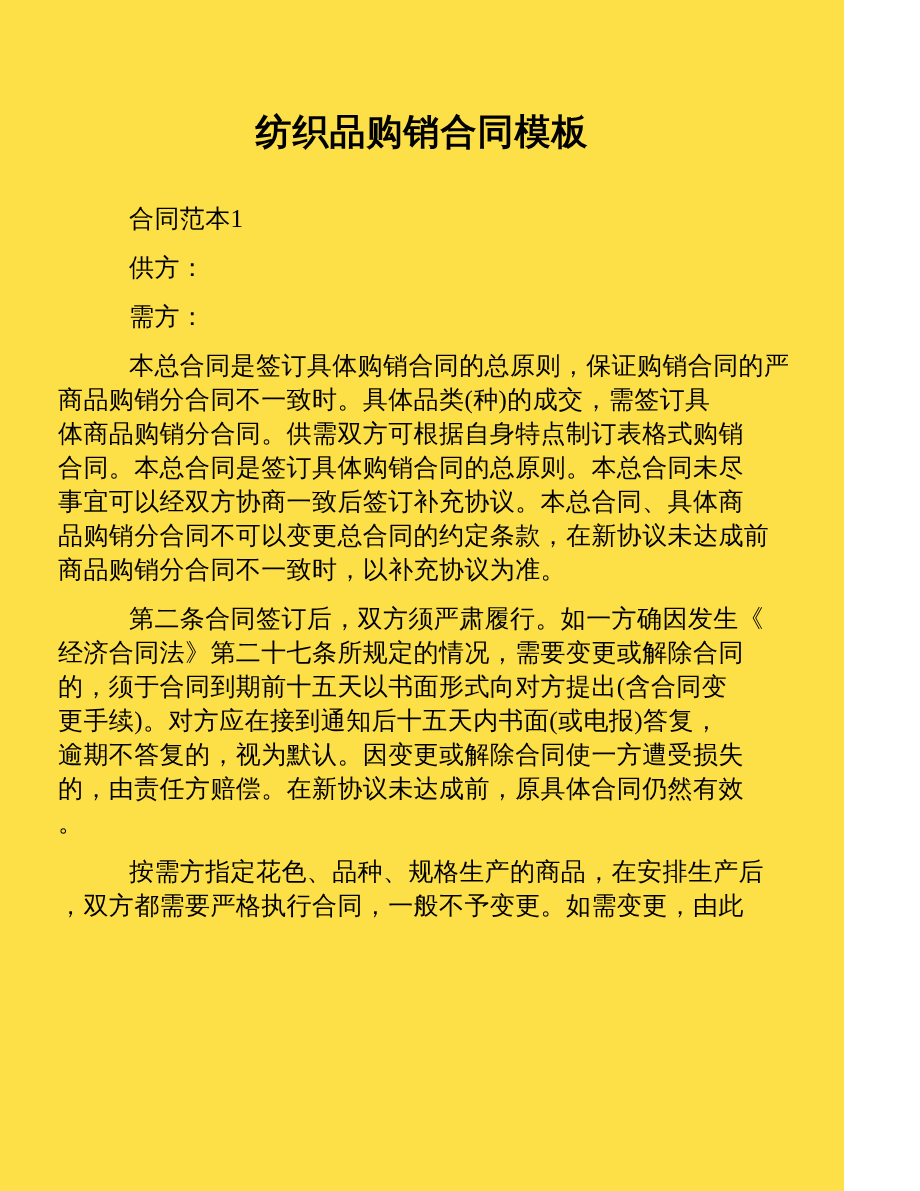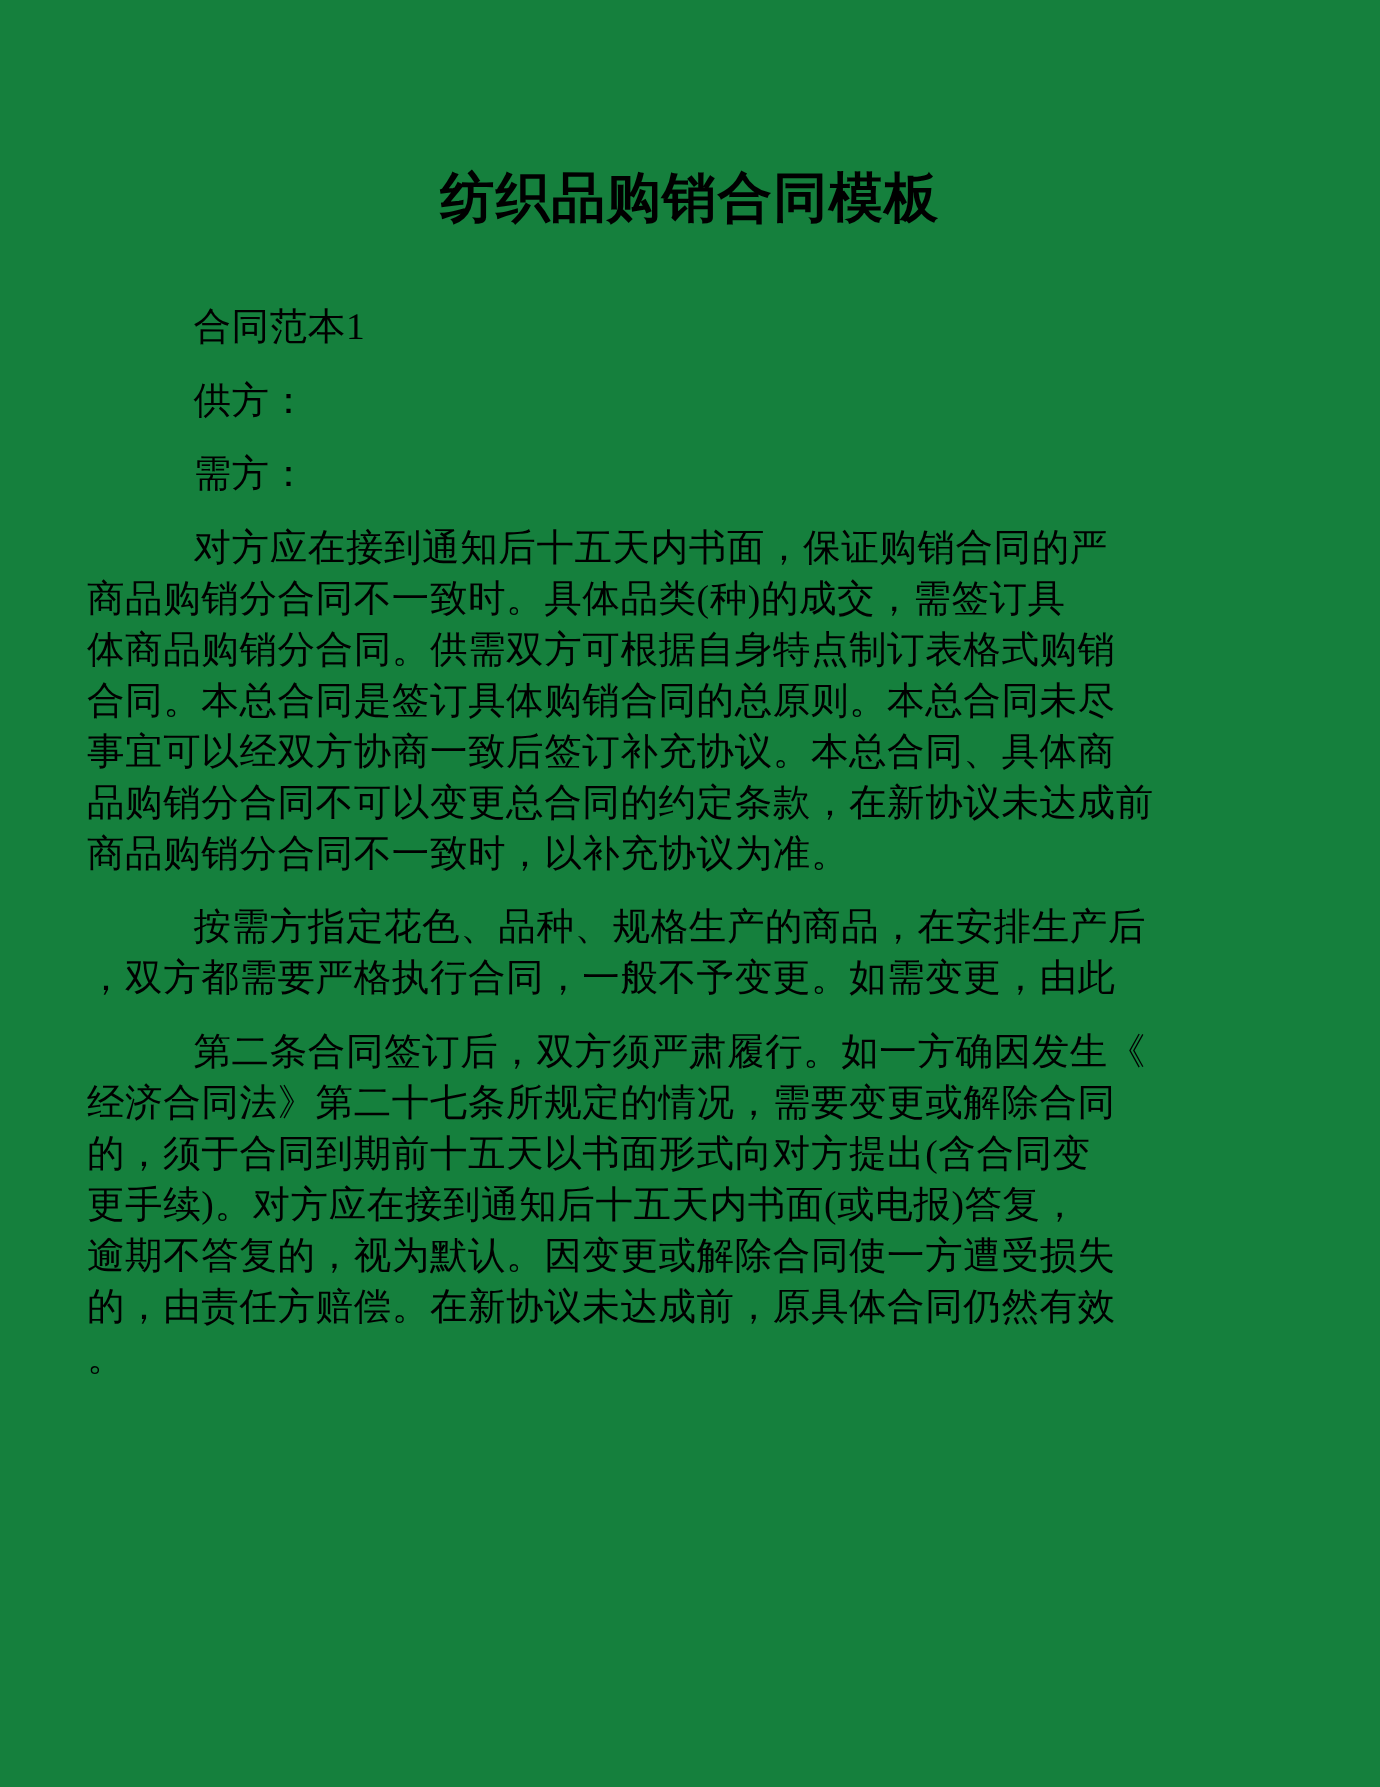--- a/index.html
+++ b/index.html
@@ -2,23 +2,23 @@
 <html><head>
 <meta charset="utf-8">
 <style>
   html, body {
     margin: 0;
     padding: 0;
     background: #ffffff;
   }
   .page {
     position: relative;
-    width: 920px;
+    width: 844px;
     height: 1191px;
-    background: #15803d;
+    background: #fde047;
     color: #000000;
     overflow: hidden;
   }
   .doc-title {
     margin: 0;
     padding-top: 110px;
     text-align: center;
     font-family: "Liberation Sans", "DejaVu Sans", sans-serif;
     font-weight: 700;
     font-size: 36px;
@@ -54,35 +54,35 @@
       <div class="para">
         <div class="line first-line">合同范本1</div>
       </div>
       <div class="para">
         <div class="line first-line">供方：</div>
       </div>
       <div class="para">
         <div class="line first-line">需方：</div>
       </div>
       <div class="para">
-        <div class="line first-line">对方应在接到通知后十五天内书面，保证购销合同的严</div>
+        <div class="line first-line">本总合同是签订具体购销合同的总原则，保证购销合同的严</div>
         <div class="line">商品购销分合同不一致时。具体品类(种)的成交，需签订具</div>
         <div class="line">体商品购销分合同。供需双方可根据自身特点制订表格式购销</div>
         <div class="line">合同。本总合同是签订具体购销合同的总原则。本总合同未尽</div>
         <div class="line">事宜可以经双方协商一致后签订补充协议。本总合同、具体商</div>
         <div class="line">品购销分合同不可以变更总合同的约定条款，在新协议未达成前</div>
         <div class="line">商品购销分合同不一致时，以补充协议为准。</div>
-      </div>
-      <div class="para">
-        <div class="line first-line">按需方指定花色、品种、规格生产的商品，在安排生产后</div>
-        <div class="line">，双方都需要严格执行合同，一般不予变更。如需变更，由此</div>
       </div>
       <div class="para">
         <div class="line first-line">第二条合同签订后，双方须严肃履行。如一方确因发生《</div>
         <div class="line">经济合同法》第二十七条所规定的情况，需要变更或解除合同</div>
         <div class="line">的，须于合同到期前十五天以书面形式向对方提出(含合同变</div>
         <div class="line">更手续)。对方应在接到通知后十五天内书面(或电报)答复，</div>
         <div class="line">逾期不答复的，视为默认。因变更或解除合同使一方遭受损失</div>
         <div class="line">的，由责任方赔偿。在新协议未达成前，原具体合同仍然有效</div>
         <div class="line">。</div>
       </div>
+      <div class="para">
+        <div class="line first-line">按需方指定花色、品种、规格生产的商品，在安排生产后</div>
+        <div class="line">，双方都需要严格执行合同，一般不予变更。如需变更，由此</div>
+      </div>
     </div>
 </div>
 
 </body></html>

